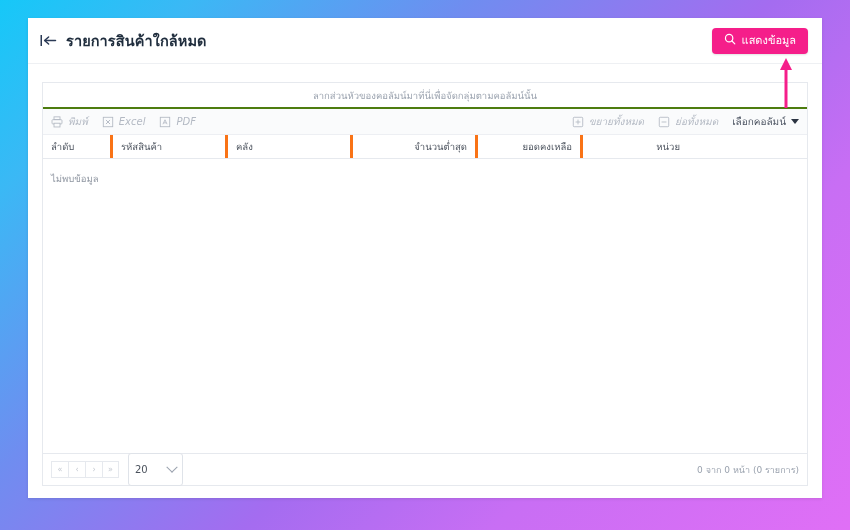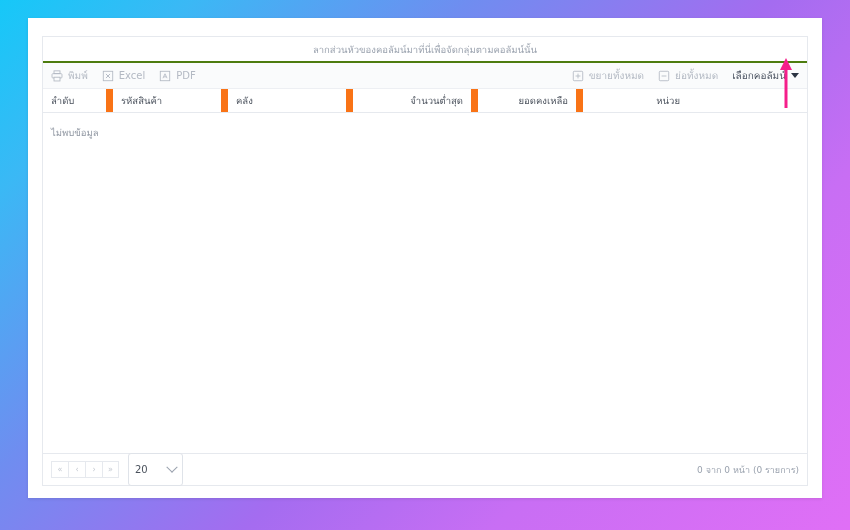--- a/index.html
+++ b/index.html
@@ -133,20 +133,21 @@
     align-items: center;
     gap: 5px;
     font-size: 10px;
     color: #b3b9c3;
     background: transparent;
     border: none;
     font-family: inherit;
     cursor: pointer;
     padding: 0;
     white-space: nowrap;
+    font-style: italic;
   }
   .tool-btn .ticon {
     display: inline-flex;
     align-items: center;
     justify-content: center;
     width: 12px;
     height: 12px;
     color: #b3b9c3;
   }
 
@@ -178,21 +179,21 @@
     display: flex;
     border-bottom: 1px solid #e6e9ee;
     background: #fff;
   }
   .hcell {
     display: flex;
     align-items: center;
     font-size: 9.5px;
     color: #4b525d;
     padding: 0 8px;
-    border-right: 7px solid #f97316;
+    border-right: 3px solid #f97316;
     overflow: hidden;
     white-space: nowrap;
   }
   .hcell:last-child { border-right: none; }
   .hcell.right { justify-content: flex-end; }
 
   
   #data-area {
     flex: 1 1 auto;
     background: #fff;
@@ -273,20 +274,42 @@
     width: 14px;
     height: 52px;
     pointer-events: none;
   }
 </style>
 </head>
 <body>
 
 <div id="window-card">
 
+  <div id="page-header">
+    <span class="back-icon">
+      <svg width="17" height="13" viewBox="0 0 17 13" fill="none">
+        <rect x="0.5" y="1" width="1.5" height="11" fill="currentColor"></rect>
+        <path d="M15.5 6.5 H5" stroke="currentColor" stroke-width="1.5" stroke-linecap="round"></path>
+        <path d="M8.6 3 L4.6 6.5 L8.6 10" stroke="currentColor" stroke-width="1.5" stroke-linecap="round" stroke-linejoin="round" fill="none"></path>
+      </svg>
+    </span>
+    <span id="page-title">รายการสินค้าใกล้หมด</span>
+
+    <span class="spacer"></span>
+
+    <button id="show-data-button">
+      <span class="bicon">
+        <svg width="12" height="12" viewBox="0 0 14 14" fill="none">
+          <circle cx="6" cy="6" r="4.3" stroke="#ffffff" stroke-width="1.4"></circle>
+          <path d="M9.3 9.3 L12.6 12.6" stroke="#ffffff" stroke-width="1.4" stroke-linecap="round"></path>
+        </svg>
+      </span>
+      <span class="btn-label">แสดงข้อมูล</span>
+    </button>
+  </div>
 
   <div id="grid-area">
     <div id="grid-box">
 
       <div id="group-panel">
         <span id="group-panel-text">ลากส่วนหัวของคอลัมน์มาที่นี่เพื่อจัดกลุ่มตามคอลัมน์นั้น</span>
       </div>
 
       <div id="grid-toolbar">
 

